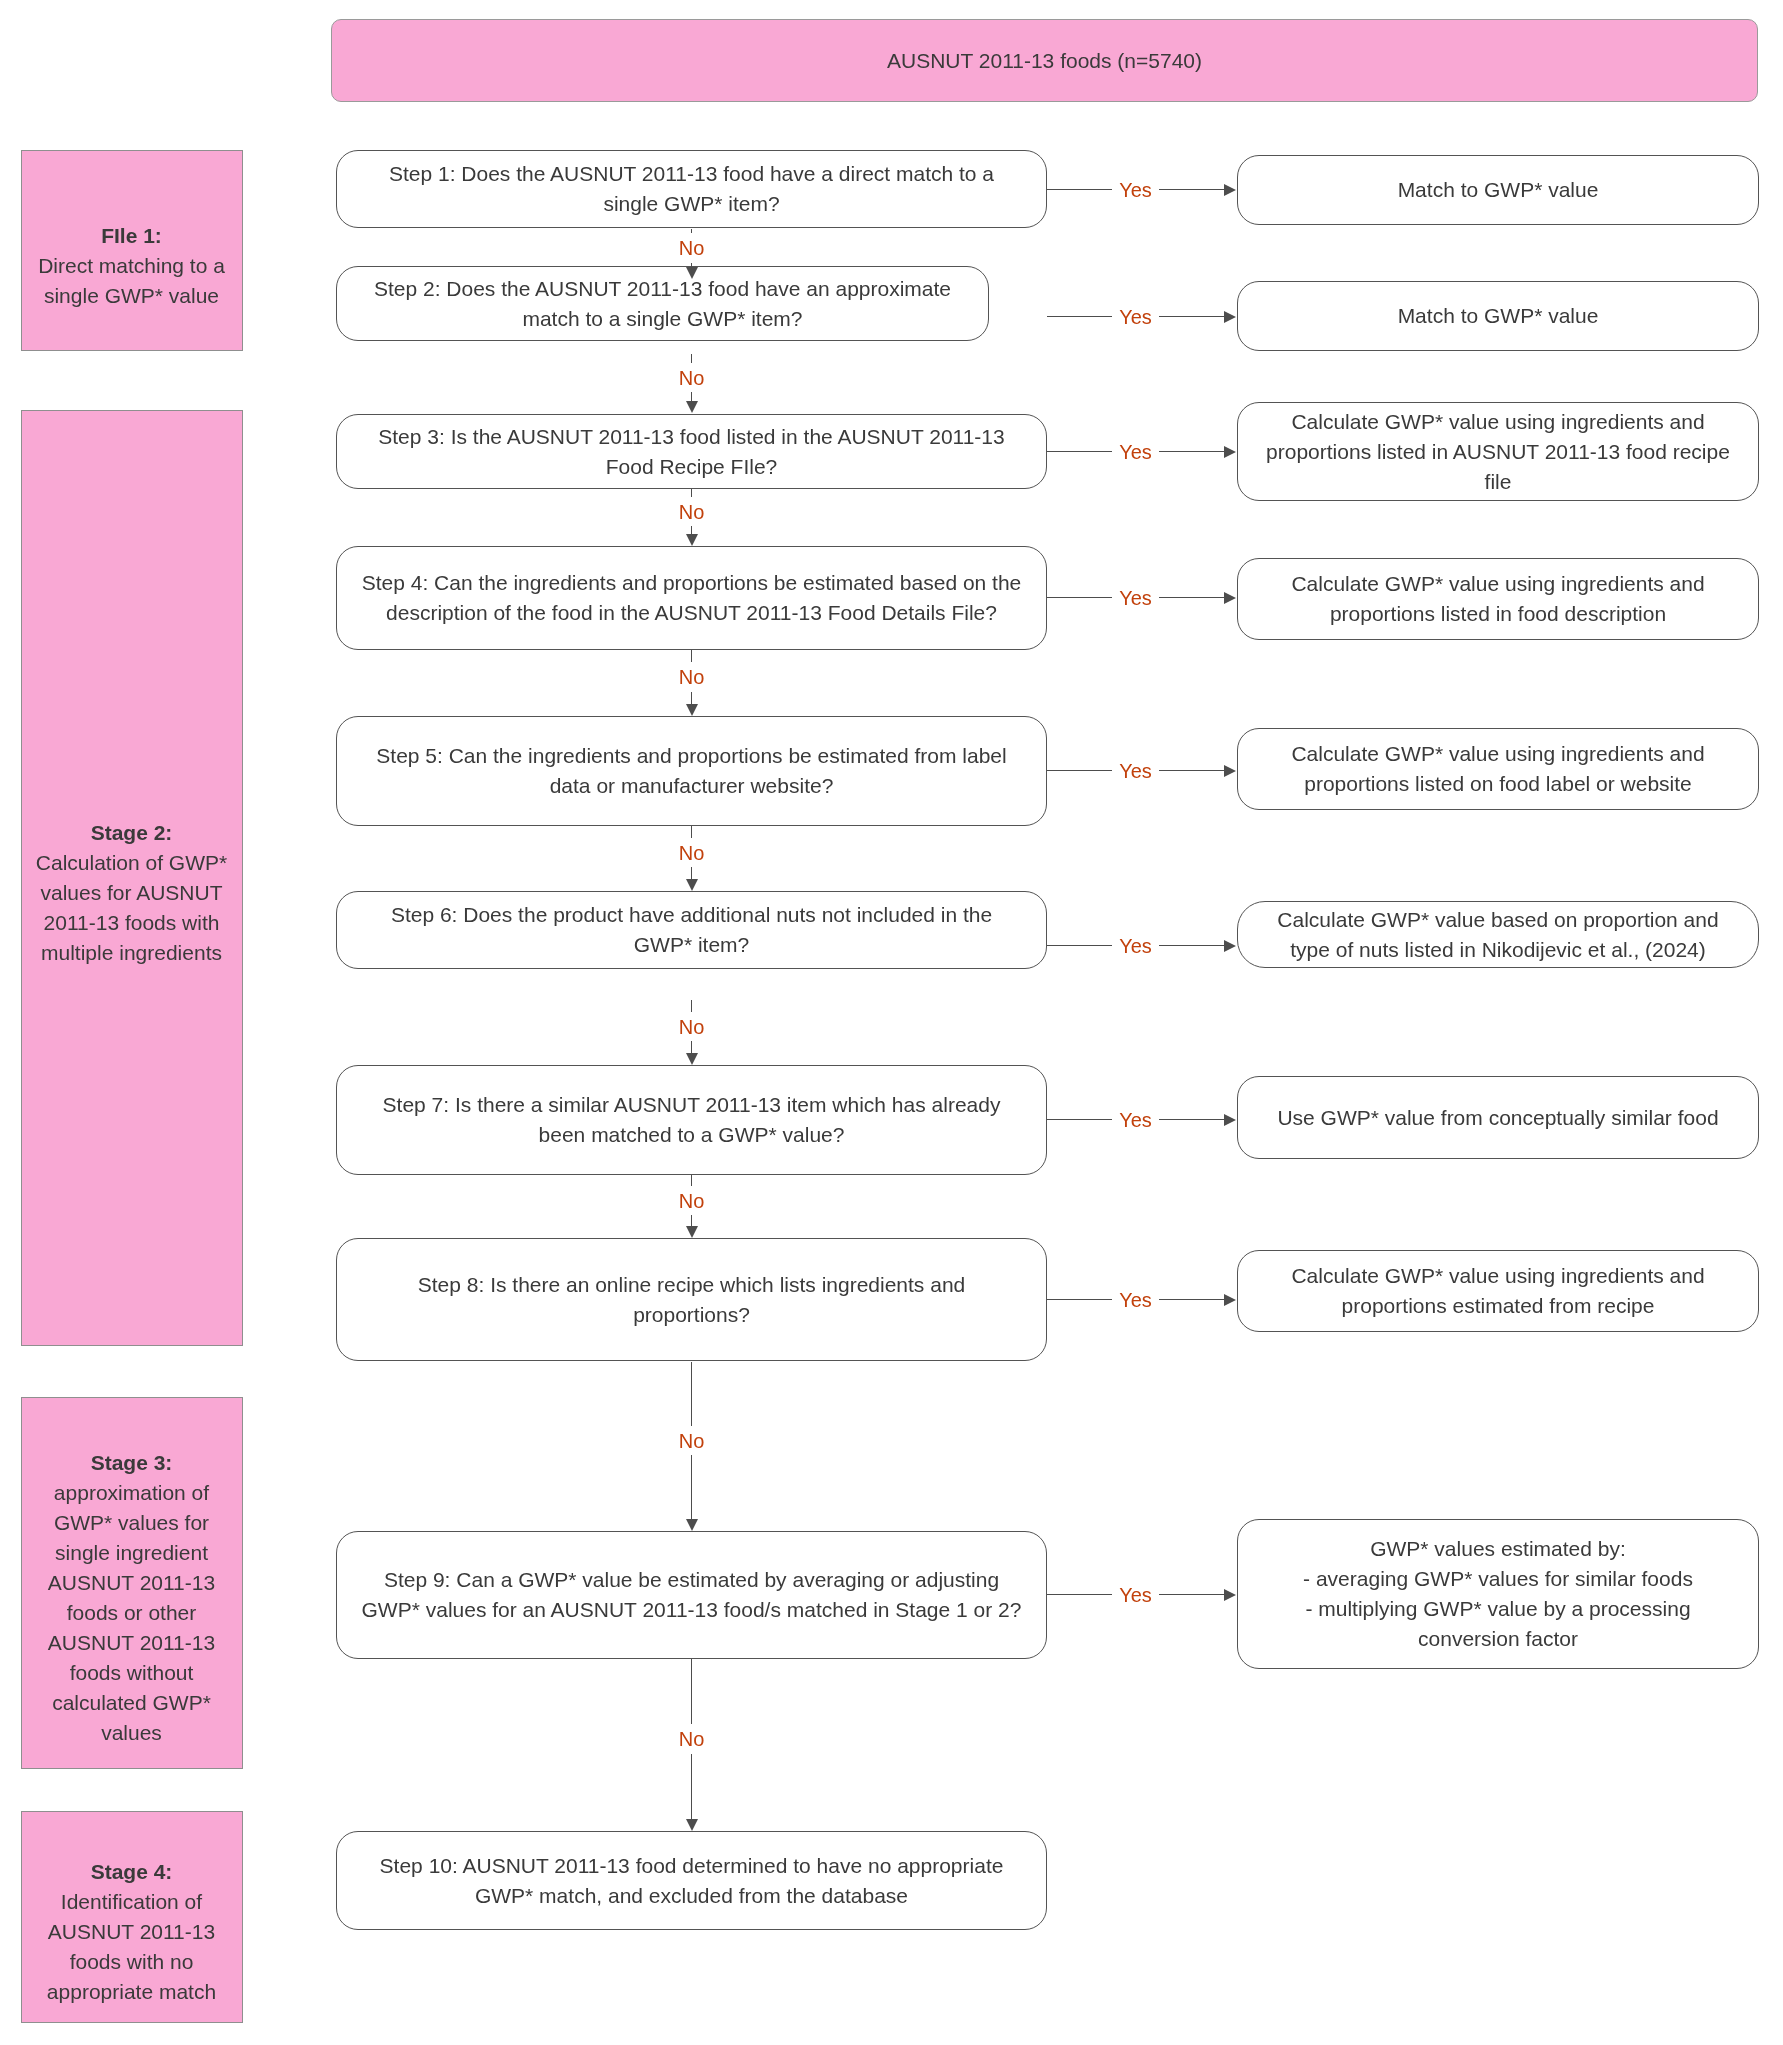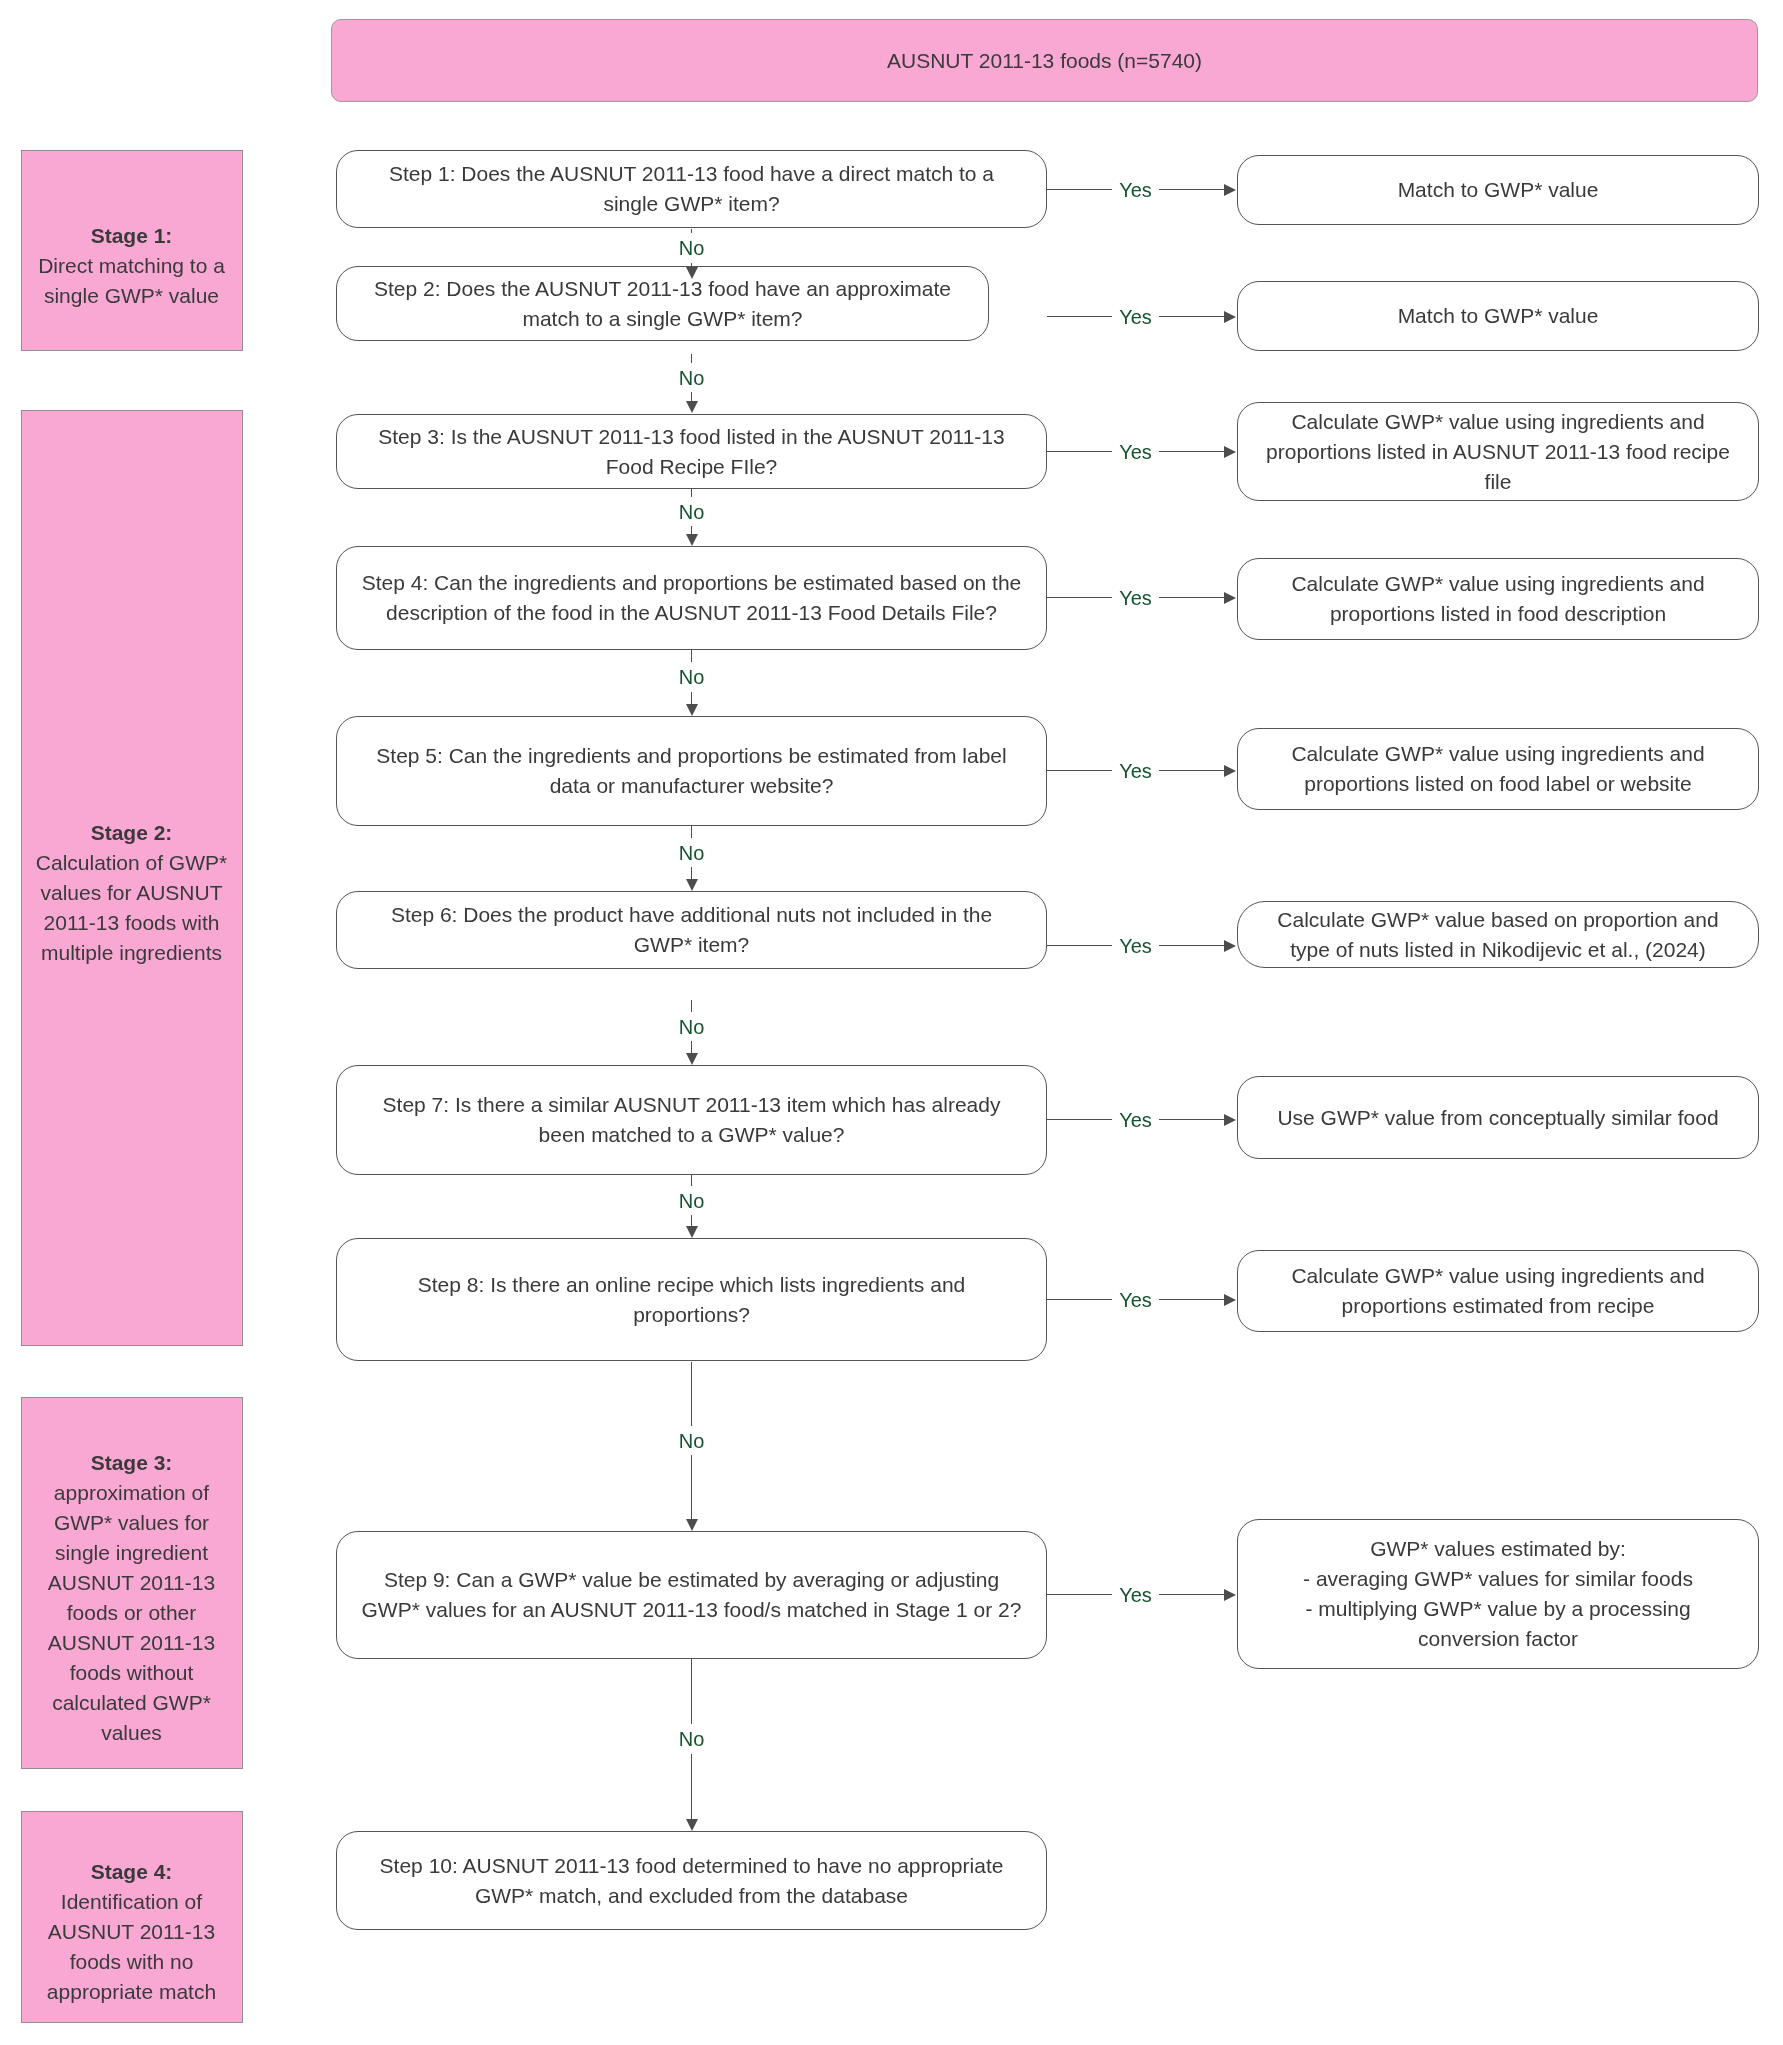--- a/index.html
+++ b/index.html
@@ -49,21 +49,21 @@
     position: absolute;
     left: 1047px;
     width: 189px;
     height: 27px;
     display: flex;
     align-items: center;
   }
   .hline { flex: 1; height: 1.4px; background: #4d4d4d; }
   .conn-label {
     font-size: 20px;
-    color: #14532d;
+    color: #c2410c;
     padding: 0 7.3px;
     line-height: 1;
   }
   .arrow-right {
     width: 0; height: 0;
     border-top: 6px solid transparent;
     border-bottom: 6px solid transparent;
     border-left: 12px solid #4d4d4d;
   }
   
@@ -88,21 +88,21 @@
 <body>
 
 <div class="canvas">
 
   <div class="box grey header" style="left:331px; top:19px; width:1427px; height:83px;">
     <span class="txt">AUSNUT 2011-13 foods (n=5740)</span>
   </div>
 
   <div class="box grey stage" style="left:20.5px; top:150px; width:222px; height:201px;">
     <div class="txt">
-      <span class="stage-head">Stage 1:</span>
+      <span class="stage-head">FIle 1:</span>
       <span>Direct matching to a single GWP* value</span>
     </div>
   </div>
 
   <div class="box grey stage" style="left:20.5px; top:410px; width:222px; height:936px;">
     <div class="txt">
       <span class="stage-head">Stage 2:</span>
       <span>Calculation of GWP* values for AUSNUT 2011-13 foods with multiple ingredients</span>
     </div>
   </div>

